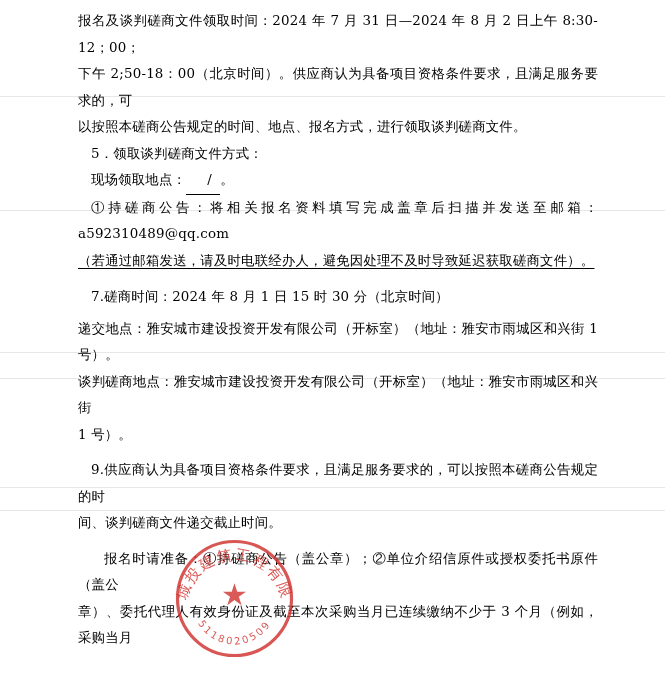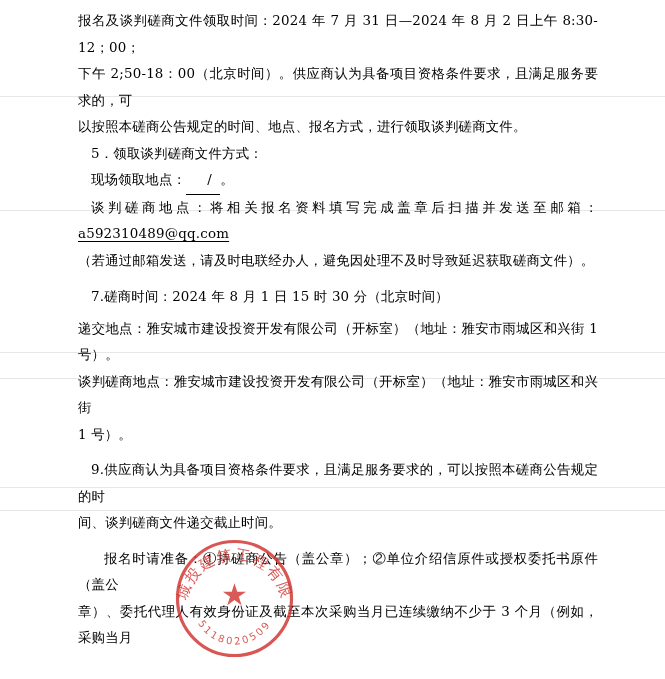--- a/index.html
+++ b/index.html
@@ -35,30 +35,30 @@
     line-height: 26.5px;
     text-align: justify;
     text-justify: inter-ideograph;
     letter-spacing: 0.2px;
   }
   .indent2 { text-indent: 26px; }
   .indent1 { text-indent: 13px; }
   .gap { height: 5px; }
   .gap2 { height: 9px; }
   .underline-thin {
+    text-decoration: underline;
     text-underline-offset: 3px;
   }
   .u-space {
     display: inline-block;
     width: 34px;
     border-bottom: 1px solid #000;
     text-align: center;
   }
   .mailto {
-    text-decoration: underline;
     text-underline-offset: 3px;
   }
   
   .scanline {
     position: absolute;
     left: 0;
     width: 665px;
     height: 1px;
     background: #e7e7e7;
   }
@@ -98,21 +98,21 @@
   <div class="doc">
 
     <p>报名及谈判磋商文件领取时间：2024 年 7 月 31 日—2024 年 8 月 2 日上午 8:30-12；00；</p>
     <p>下午 2;50-18：00（北京时间）。供应商认为具备项目资格条件要求，且满足服务要求的，可</p>
     <p>以按照本磋商公告规定的时间、地点、报名方式，进行领取谈判磋商文件。</p>
 
     <p class="indent1">5．领取谈判磋商文件方式：</p>
 
     <p class="indent1"><span>现场领取地点：</span><span class="u-space">/</span><span>。</span></p>
 
-    <p class="indent1"><span>谈判磋商地点：将相关报名资料填写完成盖章后扫描并发送至邮箱：</span><span class="mailto">a592310489@qq.com</span></p>
+    <p class="indent1"><span>①持磋商公告：将相关报名资料填写完成盖章后扫描并发送至邮箱：</span><span class="mailto">a592310489@qq.com</span></p>
 
     <p class="underline-thin">（若通过邮箱发送，请及时电联经办人，避免因处理不及时导致延迟获取磋商文件）。</p>
 
     <div class="gap"></div>
 
     <div class="gap"></div>
     <p class="indent1">7.磋商时间：2024 年 8 月 1 日 15 时 30 分（北京时间）</p>
 
     <div class="gap"></div>
     <p>递交地点：雅安城市建设投资开发有限公司（开标室）（地址：雅安市雨城区和兴街 1 号）。</p>

